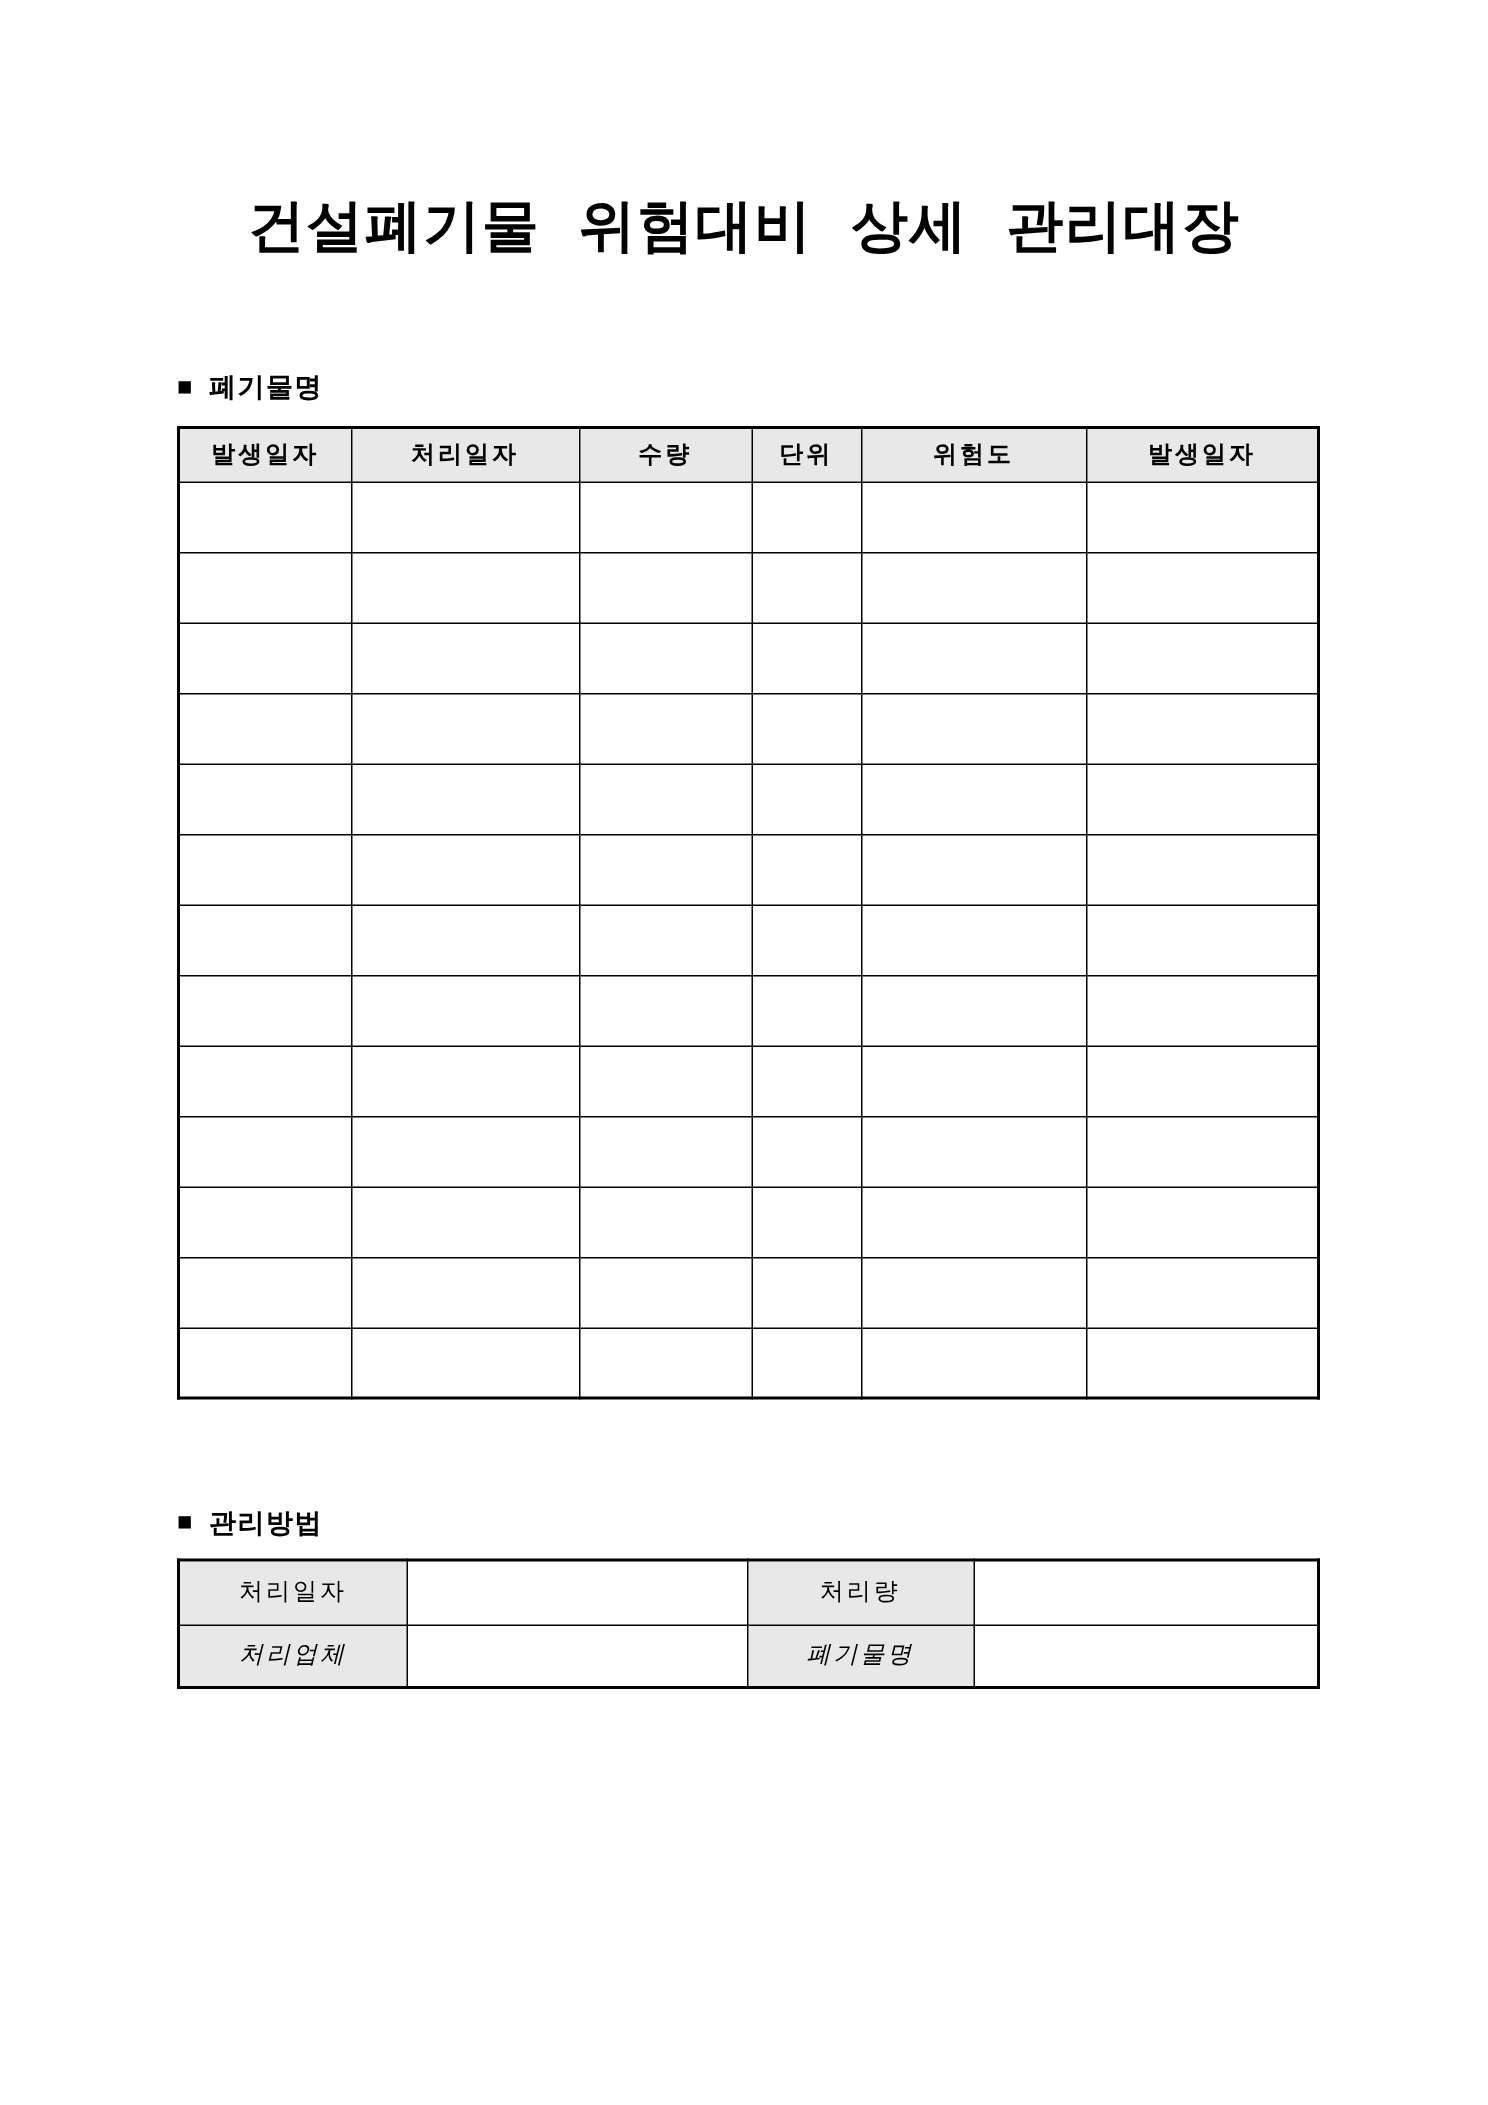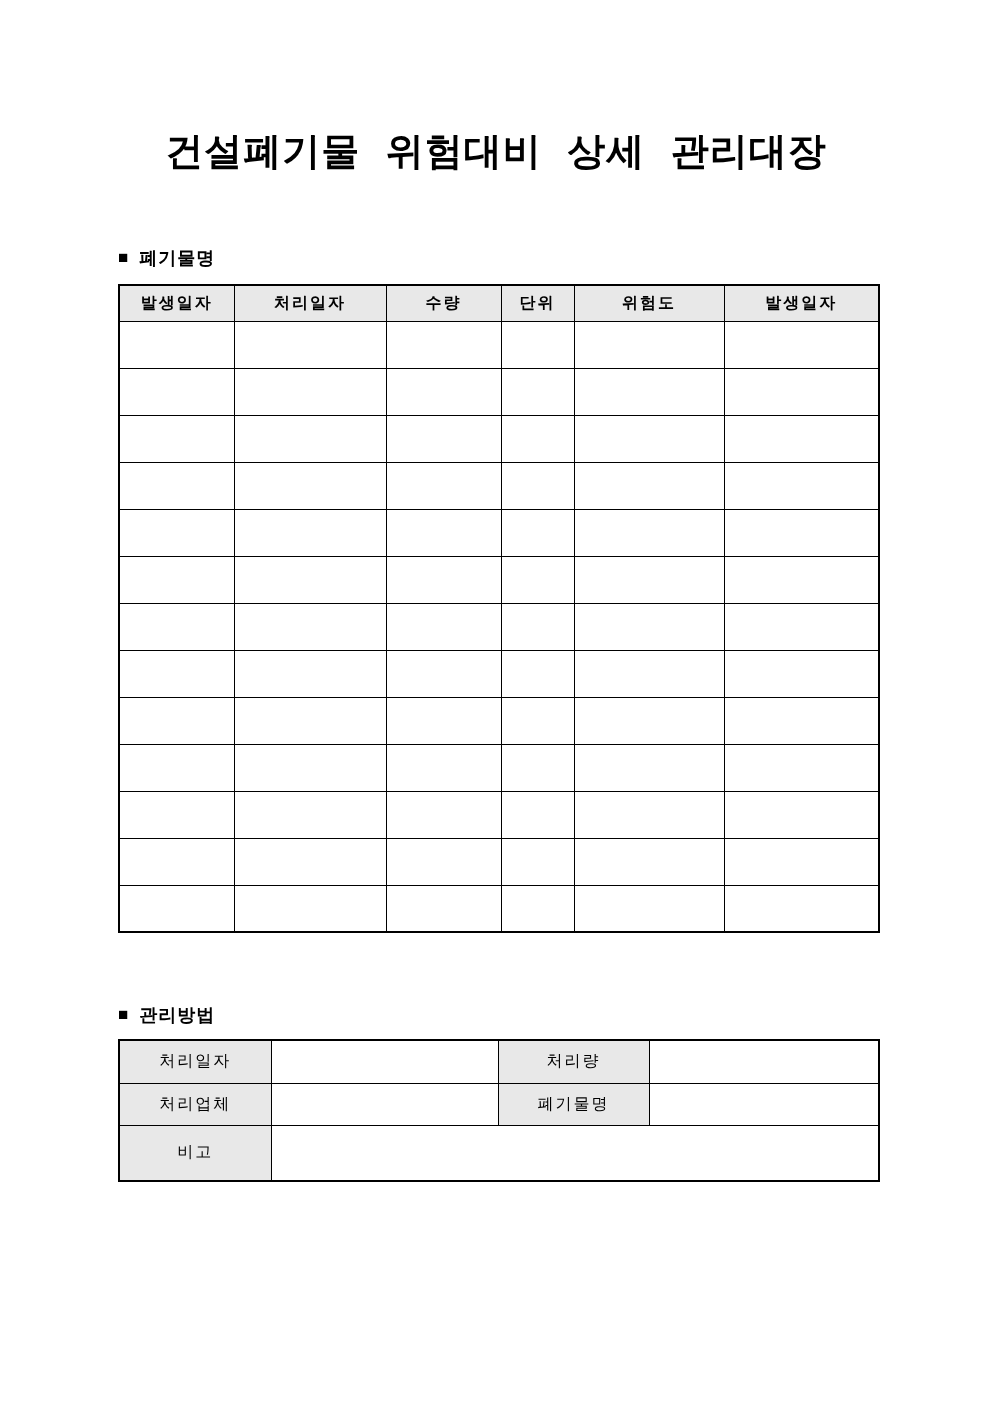--- a/index.html
+++ b/index.html
@@ -73,21 +73,21 @@
     font-weight: normal;
     vertical-align: middle;
     background: #ffffff;
   }
   .proc-table td.label {
     background: #e8e8e8;
     text-align: center;
     letter-spacing: 2px;
   }
   .proc-table tr.r1 td { height: 43px; }
-  .proc-table tr.r2 td { height: 42px; }
+  .proc-table tr.r2 td { height: 42px; font-style: italic; }
   .proc-table tr.r3 td { height: 56px; }
 </style>
 </head>
 <body>
 
 <div class="page">
 
   <h1 class="doc-title">건설폐기물 위험대비 상세 관리대장</h1>
 
   <div class="section-heading">
@@ -241,20 +241,16 @@
         <td></td>
         <td class="label">처리량</td>
         <td></td>
       </tr>
       <tr class="r2">
         <td class="label">처리업체</td>
         <td></td>
         <td class="label">폐기물명</td>
         <td></td>
       </tr>
-      <tr class="r3">
-        <td class="label">비고</td>
-        <td colspan="3"></td>
-      </tr>
     </tbody>
   </table>
 
 </div>
 
 </body></html>

